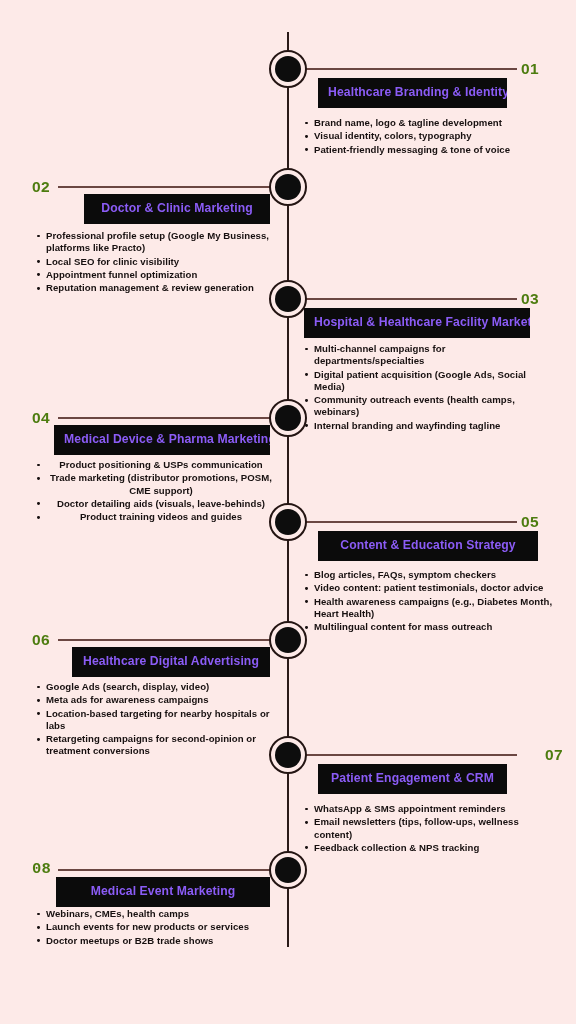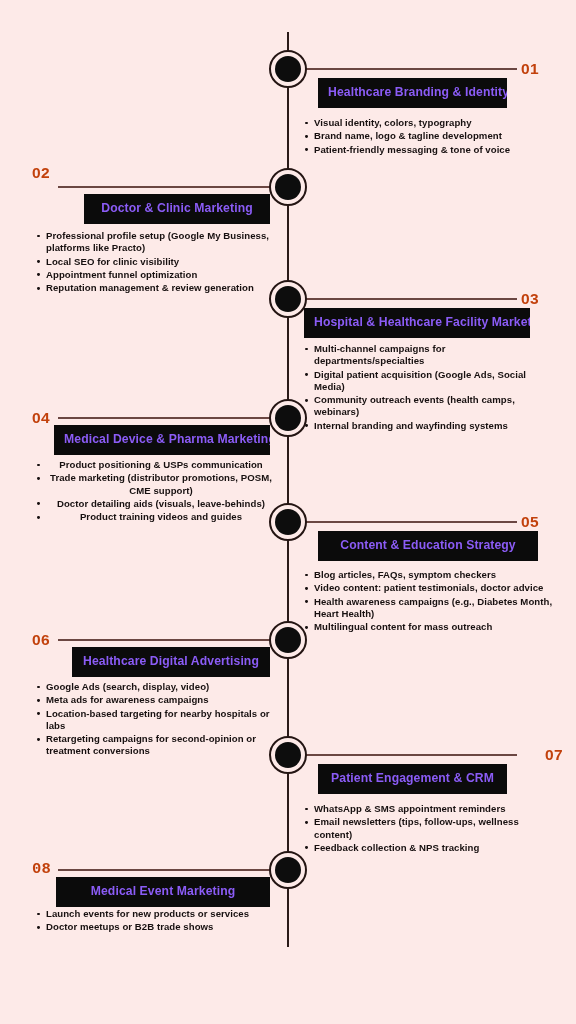--- a/index.html
+++ b/index.html
@@ -53,21 +53,21 @@
     height:1.6px;
     background:#6b4742;
     z-index:2;
   }
 
   
   .num {
     position:absolute;
     font-size:15.5px;
     font-weight:700;
-    color:#c2410c;
+    color:#4d7c0f;
     letter-spacing:0.3px;
     line-height:1;
     z-index:6;
     white-space:nowrap;
   }
 
   
   .chip {
     position:absolute;
     background:#0b0b0b;
@@ -124,33 +124,33 @@
 
   <div class="side-right">
     <div class="connector" style="left:300px; top:68px; width:217px;"></div>
     <div class="node" style="top:69px;">
       <div class="ring"></div>
       <div class="dot"></div>
     </div>
     <div class="num" style="left:521px; top:61px;">01</div>
     <div class="chip" style="top:78px; width:189px;">Healthcare Branding &amp; Identity</div>
     <ul class="bullets" style="top:117px;">
+      <li>Brand name, logo &amp; tagline development</li>
       <li>Visual identity, colors, typography</li>
-      <li>Brand name, logo &amp; tagline development</li>
       <li>Patient-friendly messaging &amp; tone of voice</li>
     </ul>
   </div>
 
   <div class="side-left">
     <div class="connector" style="left:58px; top:186px; width:218px;"></div>
     <div class="node" style="top:187px;">
       <div class="ring"></div>
       <div class="dot"></div>
     </div>
-    <div class="num" style="left:32px; top:165px;">02</div>
+    <div class="num" style="left:32px; top:179px;">02</div>
     <div class="chip" style="top:194px; width:186px;">Doctor &amp; Clinic Marketing</div>
     <ul class="bullets" style="top:230px;">
       <li>Professional profile setup (Google My Business, platforms like Practo)</li>
       <li>Local SEO for clinic visibility</li>
       <li>Appointment funnel optimization</li>
       <li>Reputation management &amp; review generation</li>
     </ul>
   </div>
 
   <div class="side-right">
@@ -158,21 +158,21 @@
     <div class="node" style="top:299px;">
       <div class="ring"></div>
       <div class="dot"></div>
     </div>
     <div class="num" style="left:521px; top:291px;">03</div>
     <div class="chip" style="left:304px; top:308px; width:226px;">Hospital &amp; Healthcare Facility Marketing</div>
     <ul class="bullets" style="top:343px;">
       <li>Multi-channel campaigns for departments/specialties</li>
       <li>Digital patient acquisition (Google Ads, Social Media)</li>
       <li>Community outreach events (health camps, webinars)</li>
-      <li>Internal branding and wayfinding systems</li>
+      <li>Internal branding and wayfinding tagline</li>
     </ul>
   </div>
 
   <div class="side-left">
     <div class="connector" style="left:58px; top:417px; width:218px;"></div>
     <div class="node" style="top:418px;">
       <div class="ring"></div>
       <div class="dot"></div>
     </div>
     <div class="num" style="left:32px; top:410px;">04</div>
@@ -234,18 +234,19 @@
 
   <div class="side-left">
     <div class="connector" style="left:58px; top:869px; width:218px;"></div>
     <div class="node" style="top:870px;">
       <div class="ring"></div>
       <div class="dot"></div>
     </div>
     <div class="num" style="left:32px; top:862px;font-family:Liberation Mono, monospace;">08</div>
     <div class="chip" style="top:877px; width:214px;">Medical Event Marketing</div>
     <ul class="bullets" style="top:908px;">
+      <li>Webinars, CMEs, health camps</li>
       <li>Launch events for new products or services</li>
       <li>Doctor meetups or B2B trade shows</li>
     </ul>
   </div>
 
 </div>
 
 </body></html>

